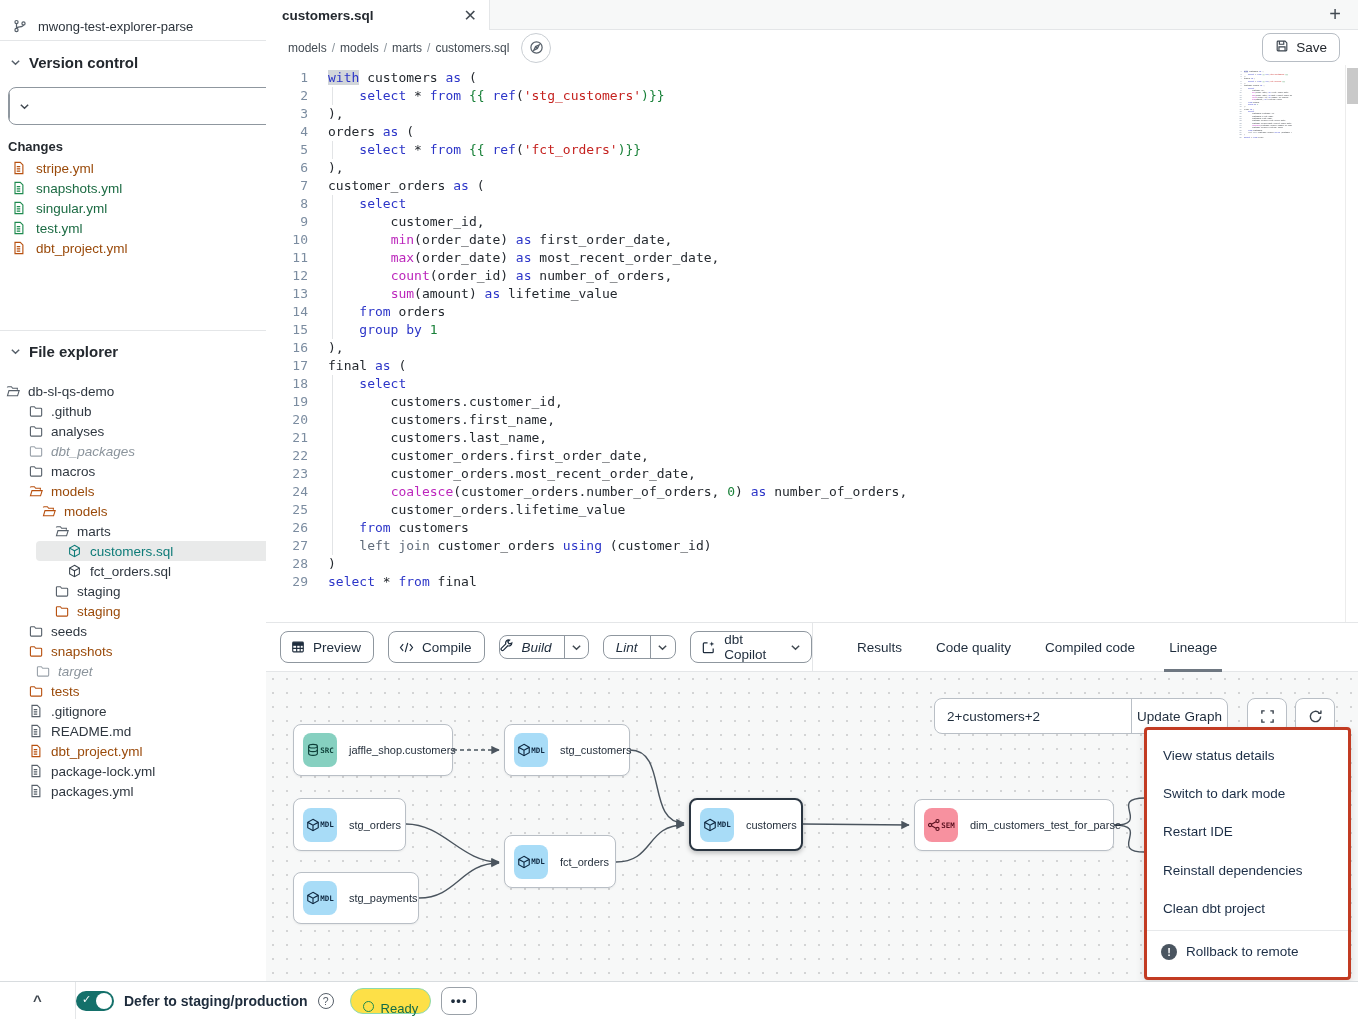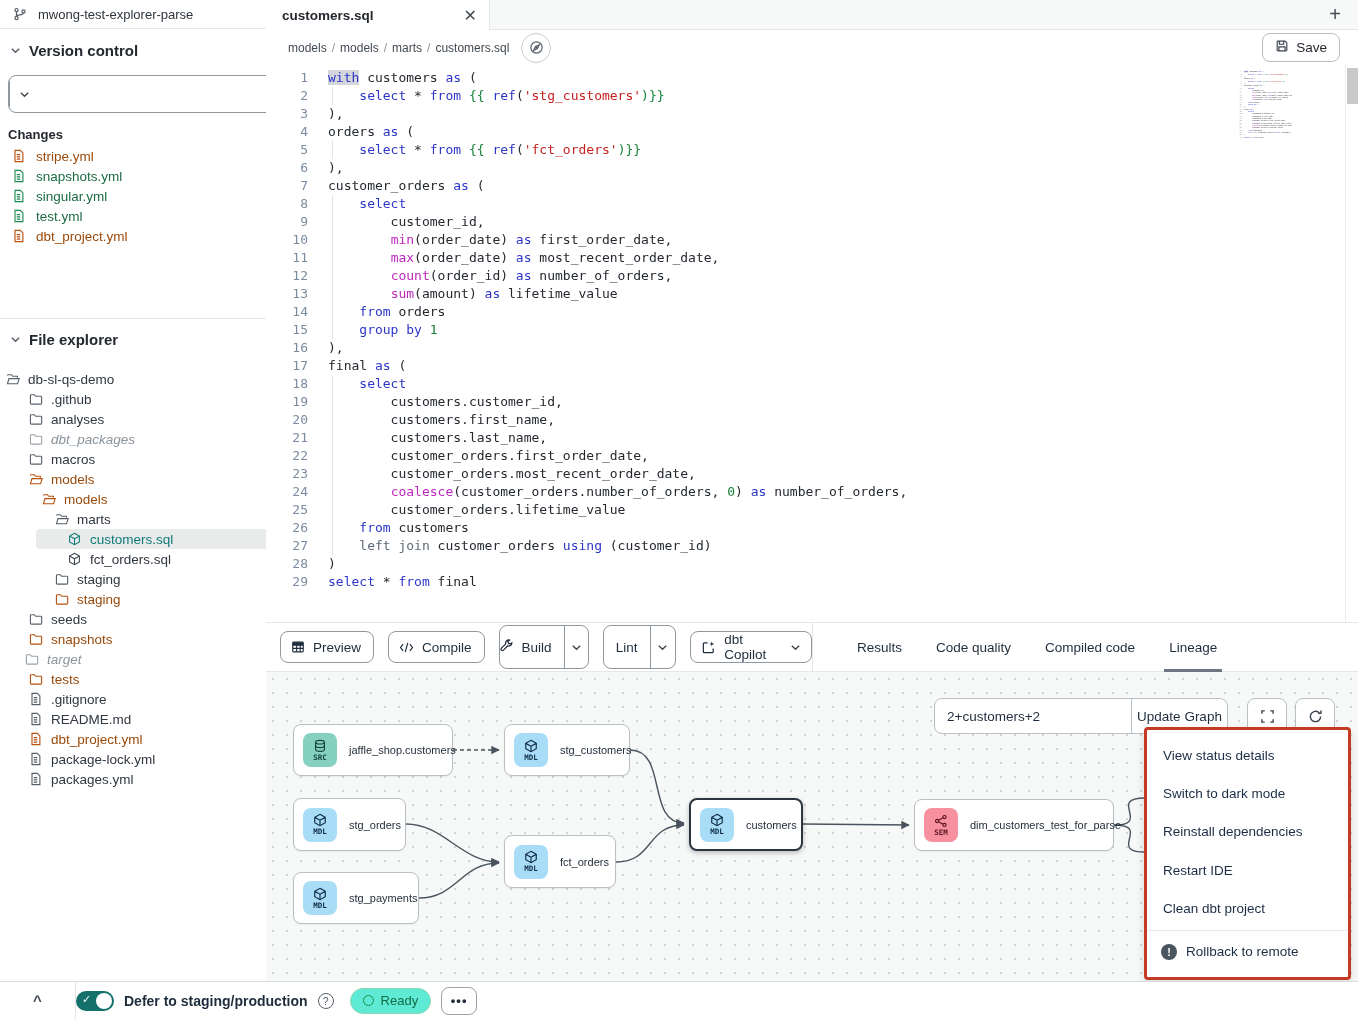--- a/index.html
+++ b/index.html
@@ -1,20 +1,20 @@
 <!DOCTYPE html>
 <html><head>
 <meta charset="utf-8">
 <style>
   * { margin:0; padding:0; box-sizing:border-box; }
   html,body { width:1358px; height:1019px; font-family:"Liberation Sans",sans-serif; background:#fff; color:#24292f; overflow:hidden; }
   .app { position:relative; width:1358px; height:1019px; }
 
   
-  .sidebar { position:absolute; left:0; top:0; width:320px; height:981px; border-right:1px solid #e4e6e8; background:#fff; }
+  .sidebar { position:absolute; left:0; top:12px; width:320px; height:981px; border-right:1px solid #e4e6e8; background:#fff; }
   .project-row { height:29px; display:flex; align-items:center; padding:0 10px; border-bottom:1px solid #e4e6e8; font-size:13px; color:#2d343c; }
   .project-row .name { margin-left:8px; flex:1; white-space:nowrap; overflow:hidden; }
   .icon-btn { display:inline-flex; align-items:center; justify-content:center; width:20px; height:20px; cursor:pointer; color:#57606a; }
   .section-head { display:flex; align-items:center; padding:12px 12px 8px 10px; font-size:15px; font-weight:700; color:#24292f; }
   .section-head .chev { margin-right:8px; color:#57606a; }
   .badge-pill { margin-left:auto; background:#d4f4de; color:#15723f; font-size:12.5px; font-weight:700; padding:2px 9px; border-radius:10px; }
   .commit-btn { display:flex; margin:8px 8px 0 8px; height:38px; border:1px solid #8f979f; border-radius:8px; background:#fff; overflow:hidden; }
   .commit-btn .caret { width:30px; display:flex; align-items:center; justify-content:center; border-left:1px solid #8f979f; cursor:pointer; color:#424a52; }
   .changes-label { padding:14px 12px 4px 8px; font-size:13px; font-weight:700; color:#24292f; }
   .change-row { display:flex; align-items:center; height:20px; padding:0 12px 0 8px; font-size:13.5px; }
@@ -67,36 +67,36 @@
   .minimap-inner { transform:scale(0.13); transform-origin:0 0; width:760px; }
   .scroll-track { position:absolute; right:0; top:0; bottom:0; width:13px; border-left:1px solid #ececec; background:#fff; z-index:3; }
   .scroll-thumb { position:absolute; top:3px; left:1px; width:11px; height:36px; background:#c9c9c9; }
 
   
   .toolbar { position:absolute; left:0; top:622px; right:0; height:50px; border-top:1px solid #e4e6e8; border-bottom:1px solid #e4e6e8; background:#fff; display:flex; align-items:center; }
   .tb-buttons { display:flex; align-items:center; gap:14px; padding-left:14px; width:546px; flex:none; }
   .btn { display:flex; align-items:center; height:32px; border:1px solid #8f979f; border-radius:8px; background:#fff; font-size:13.5px; color:#1e2c3c; cursor:pointer; }
   .btn .lbl { padding:0 12px 0 8px; }
   .btn .bic { padding-left:10px; display:flex; align-items:center; color:#1e2c3c; }
-  .btn-split { display:flex; border:1px solid #8f979f; border-radius:8px; overflow:hidden; height:44px; background:#fff; }
+  .btn-split { display:flex; border:1px solid #8f979f; border-radius:8px; overflow:hidden; height:24px; background:#fff;font-style:italic; }
   .btn-split .part { display:flex; align-items:center; font-size:13.5px; color:#1e2c3c; cursor:pointer; }
   .btn-split .part .lbl { padding:0 12px 0 8px; }
   .btn-split .onlylbl { padding:0 12px; }
   .btn-split .caret { width:32px; display:flex; align-items:center; justify-content:center; border-left:1px solid #8f979f; cursor:pointer; }
   .tb-divider { width:1px; height:50px; background:#e4e6e8; }
   .panel-tabs { display:flex; gap:30px; margin-left:42px; height:50px; align-items:center; }
   .ptab { font-size:13.5px; color:#1e2c3c; height:50px; display:flex; align-items:center; cursor:pointer; position:relative; padding:0 2px; }
   .ptab.active::after { content:""; position:absolute; left:-3px; right:-3px; bottom:0; height:3px; background:#6e7781; }
 
   
   .lineage { position:absolute; left:0; top:672px; right:0; height:309px; background:#f7f8f8; background-image:radial-gradient(circle,#d3d4d5 1px,transparent 1.2px); background-size:14px 14px; overflow:hidden; }
   .lin-svg { position:absolute; left:0; top:0; z-index:1; }
   .lnode { position:absolute; background:#fff; border:1px solid #b9bfc6; border-radius:8px; display:flex; align-items:center; padding-left:9px; z-index:2; box-shadow:0 1px 2px rgba(0,0,0,.06); cursor:pointer; }
   .lnode.selected { border:2px solid #2b3642; box-shadow:0 2px 5px rgba(0,0,0,.25); }
-  .lnode .nbadge { width:34px; height:34px; border-radius:8px; display:flex; flex-direction:column; align-items:center; justify-content:center; flex:none; }
+  .lnode .nbadge { width:34px; height:34px; border-radius:8px; display:flex; flex-direction:row; align-items:center; justify-content:center; flex:none; }
   .lnode .nbadge .bl { font-family:"DejaVu Sans Mono",monospace; font-size:7.5px; font-weight:700; margin-top:0px; }
   .nbadge.src { background:#86d0c0; color:#0d3f38; } .nbadge.src svg { stroke:#0d3f38; }
   .nbadge.mdl { background:#a8dcf7; color:#102a43; } .nbadge.mdl svg { stroke:#102a43; }
   .nbadge.sem { background:#f7919f; color:#5c1220; } .nbadge.sem svg { stroke:#5c1220; }
   .lnode .nlabel { font-size:11px; color:#1f2a37; margin:0 8px 0 12px; white-space:nowrap; }
   .lin-controls { position:absolute; top:26px; left:668px; display:flex; height:36px; border:1px solid #b9bfc6; border-radius:8px; background:#fff; z-index:3; }
   .lin-controls .finput { width:196px; display:flex; align-items:center; padding-left:12px; font-size:13.5px; color:#1e2c3c; }
   .lin-controls .ubtn { width:96px; display:flex; align-items:center; justify-content:center; border-left:1px solid #b9bfc6; font-size:13.5px; color:#1e2c3c; cursor:pointer; }
   .sq-btn { position:absolute; top:26px; width:40px; height:36px; border:1px solid #b9bfc6; border-radius:8px; background:#fff; display:flex; align-items:center; justify-content:center; cursor:pointer; z-index:3; color:#39424c; }
 
@@ -111,21 +111,21 @@
   .statusbar { position:absolute; left:0; top:981px; width:1358px; height:38px; background:#fff; border-top:1px solid #d8dcdf; display:flex; align-items:center; z-index:6; }
   .sb-toggle-area { width:76px; height:100%; display:flex; align-items:center; justify-content:center; border-right:1px solid #e4e6e8; }
   .sb-caret { font-size:15px; color:#424a52; cursor:pointer; font-weight:700; }
   .sb-cmd { margin-left:36px; font-size:14px; color:#5c6570; flex:1; cursor:text; }
   .sb-right { display:flex; align-items:center; gap:10px; padding-right:10px; }
   .switch { width:38px; height:20px; border-radius:10px; background:#14706a; position:relative; cursor:pointer; flex:none; }
   .switch .knob { position:absolute; right:2px; top:2px; width:16px; height:16px; border-radius:50%; background:#fff; }
   .switch .chk { position:absolute; left:6px; top:2.5px; color:#fff; font-size:11px; }
   .defer-lbl { font-size:14px; font-weight:700; color:#1e2c3c; }
   .help-ic { width:16px; height:16px; border-radius:50%; border:1.3px solid #57606a; color:#57606a; font-size:10.5px; display:flex; align-items:center; justify-content:center; cursor:pointer; }
-  .ready-pill { display:flex; align-items:center; gap:7px; height:25px; padding:12px 12px; background:#5eead4; border:1px solid #8cd9ae; border-radius:13px; font-size:13px; color:#136c46; margin-left:6px; }
+  .ready-pill { display:flex; gap:7px; height:25px; padding:12px 12px; background:#fde047; border:1px solid #8cd9ae; border-radius:13px; font-size:13px; color:#136c46; margin-left:6px; }
   .ready-pill .dot { width:11px; height:11px; border-radius:50%; border:1.5px solid #1d8a4e; }
   .more-btn { width:36px; height:28px; border:1px solid #9aa1a8; border-radius:8px; background:#fff; display:flex; align-items:center; justify-content:center; font-size:13px; letter-spacing:1px; font-weight:700; color:#1e2c3c; cursor:pointer; }
 </style>
 </head>
 <body>
 
 <div class="app">
 
   <div class="sidebar">
     <div class="project-row">
@@ -346,21 +346,21 @@
           </div>
           <div class="tree-row mod" style="padding-left: 29px;">
             <span class="ic ic-orange">
               <svg class="lineic" width="14" height="12" viewBox="0 0 16 14">
                 <path d="M1.5 3A1 1 0 0 1 2.5 2h3.6l1.5 1.8h6A1 1 0 0 1 14.6 4.8V12a1 1 0 0 1-1 1H2.5a1 1 0 0 1-1-1z"></path>
               </svg>
             </span>
             <span class="nm">snapshots</span>
             <span class="st s-M">M</span>
           </div>
-          <div class="tree-row muted" style="padding-left: 25px;">
+          <div class="tree-row muted" style="padding-left: 36px;">
             <span class="ic ic-muted">
               <svg class="lineic" width="14" height="12" viewBox="0 0 16 14">
                 <path d="M1.5 3A1 1 0 0 1 2.5 2h3.6l1.5 1.8h6A1 1 0 0 1 14.6 4.8V12a1 1 0 0 1-1 1H2.5a1 1 0 0 1-1-1z"></path>
               </svg>
             </span>
             <span class="nm">target</span>
           </div>
           <div class="tree-row mod" style="padding-left: 29px;">
             <span class="ic ic-orange">
               <svg class="lineic" width="14" height="12" viewBox="0 0 16 14">
@@ -698,22 +698,22 @@
       <div class="sq-btn" style="left:1029px">
         <svg width="15" height="15" viewBox="0 0 16 16" fill="none" stroke="#39424c" stroke-width="1.5">
             <path d="M13.5 8a5.5 5.5 0 1 1-1.6-3.9"></path>
             <path d="M13.8 1.5v3h-3" stroke-linejoin="round"></path>
           </svg>
       </div>
 
       <div class="ctx-menu" id="ctx-menu">
           <div class="ctx-item">View status details</div>
           <div class="ctx-item">Switch to dark mode</div>
+          <div class="ctx-item">Restart IDE</div>
           <div class="ctx-item">Reinstall dependencies</div>
-          <div class="ctx-item">Restart IDE</div>
           <div class="ctx-item">Clean dbt project</div>
           <div class="ctx-sep"></div>
           <div class="ctx-danger">
             <span class="excl">!</span>
             <span>Rollback to remote</span>
           </div>
         </div>
     </div>
   </div>
 

